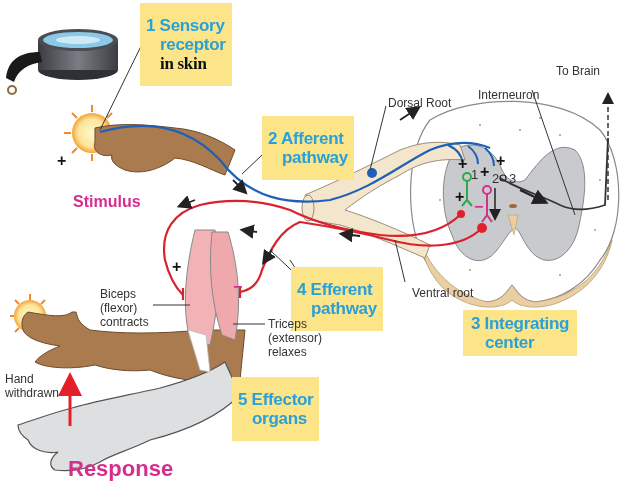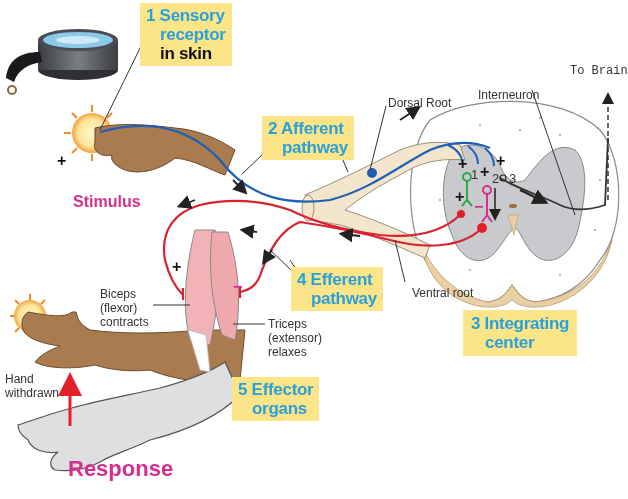--- a/index.html
+++ b/index.html
@@ -1,23 +1,23 @@
 <!DOCTYPE html>
 <html><head>
 <meta charset="utf-8">
 <style>
   html, body { margin: 0; padding: 0; background: #ffffff; }
   body { width: 628px; height: 499px; overflow: hidden; position: relative;
          font-family: "Liberation Sans", sans-serif; }
   #canvas { position: absolute; left: 0; top: 0; width: 628px; height: 499px; }
   .lbl { position: absolute; font-family: "Liberation Sans", sans-serif; white-space: nowrap; }
   .box { position: absolute; background: #fbe588; font-weight: bold; color: #2aa0d8;
-         font-size: 17px; line-height: 19px; padding: 3px 6px; letter-spacing: -0.3px; }
+         font-size: 17px; line-height: 19px; padding: 13px 6px; letter-spacing: -0.3px; }
   .box .l2 { display: block; padding-left: 14px; }
-  .box .black { color: #111; }
+  .box .black { color: #111; font-family: Liberation Serif, serif; }
   .small { font-size: 12px; color: #333; line-height: 14px; }
   .pink { color: #d62e8f; font-weight: bold; font-size: 16px; }
   .sym { font-weight: bold; font-size: 16px; color: #111; }
 </style>
 </head>
 <body>
 
 <svg id="canvas" viewBox="0 0 628 499">
   <defs>
     <marker id="arrowBlack" markerWidth="8" markerHeight="8" refX="6" refY="4" orient="auto">
@@ -195,21 +195,21 @@
   <span>5</span>
   <span>Effector</span>
   <span class="l2">organs</span>
 </div>
 
 <div class="lbl pink" style="left:73px; top:193px;">Stimulus</div>
 <div class="lbl pink" style="left:68px; top:456px; font-size:22px;">Response</div>
 <div class="lbl small" style="left:388px; top:96px;text-align:center;">Dorsal Root</div>
 <div class="lbl small" style="left:412px; top:286px;">Ventral root</div>
 <div class="lbl small" style="left:478px; top:88px;">Interneuron</div>
-<div class="lbl small" style="left:570px; top:64px;font-family:Liberation Mono, monospace;">To Brain</div>
+<div class="lbl small" style="left:556px; top:64px;">To Brain</div>
 
 <div class="lbl small" style="left:100px; top:287px; text-align:left;">
   <div>Biceps</div>
   <div>(flexor)</div>
   <div>contracts</div>
 </div>
 <div class="lbl small" style="left:268px; top:317px;">
   <div>Triceps</div>
   <div>(extensor)</div>
   <div>relaxes</div>

